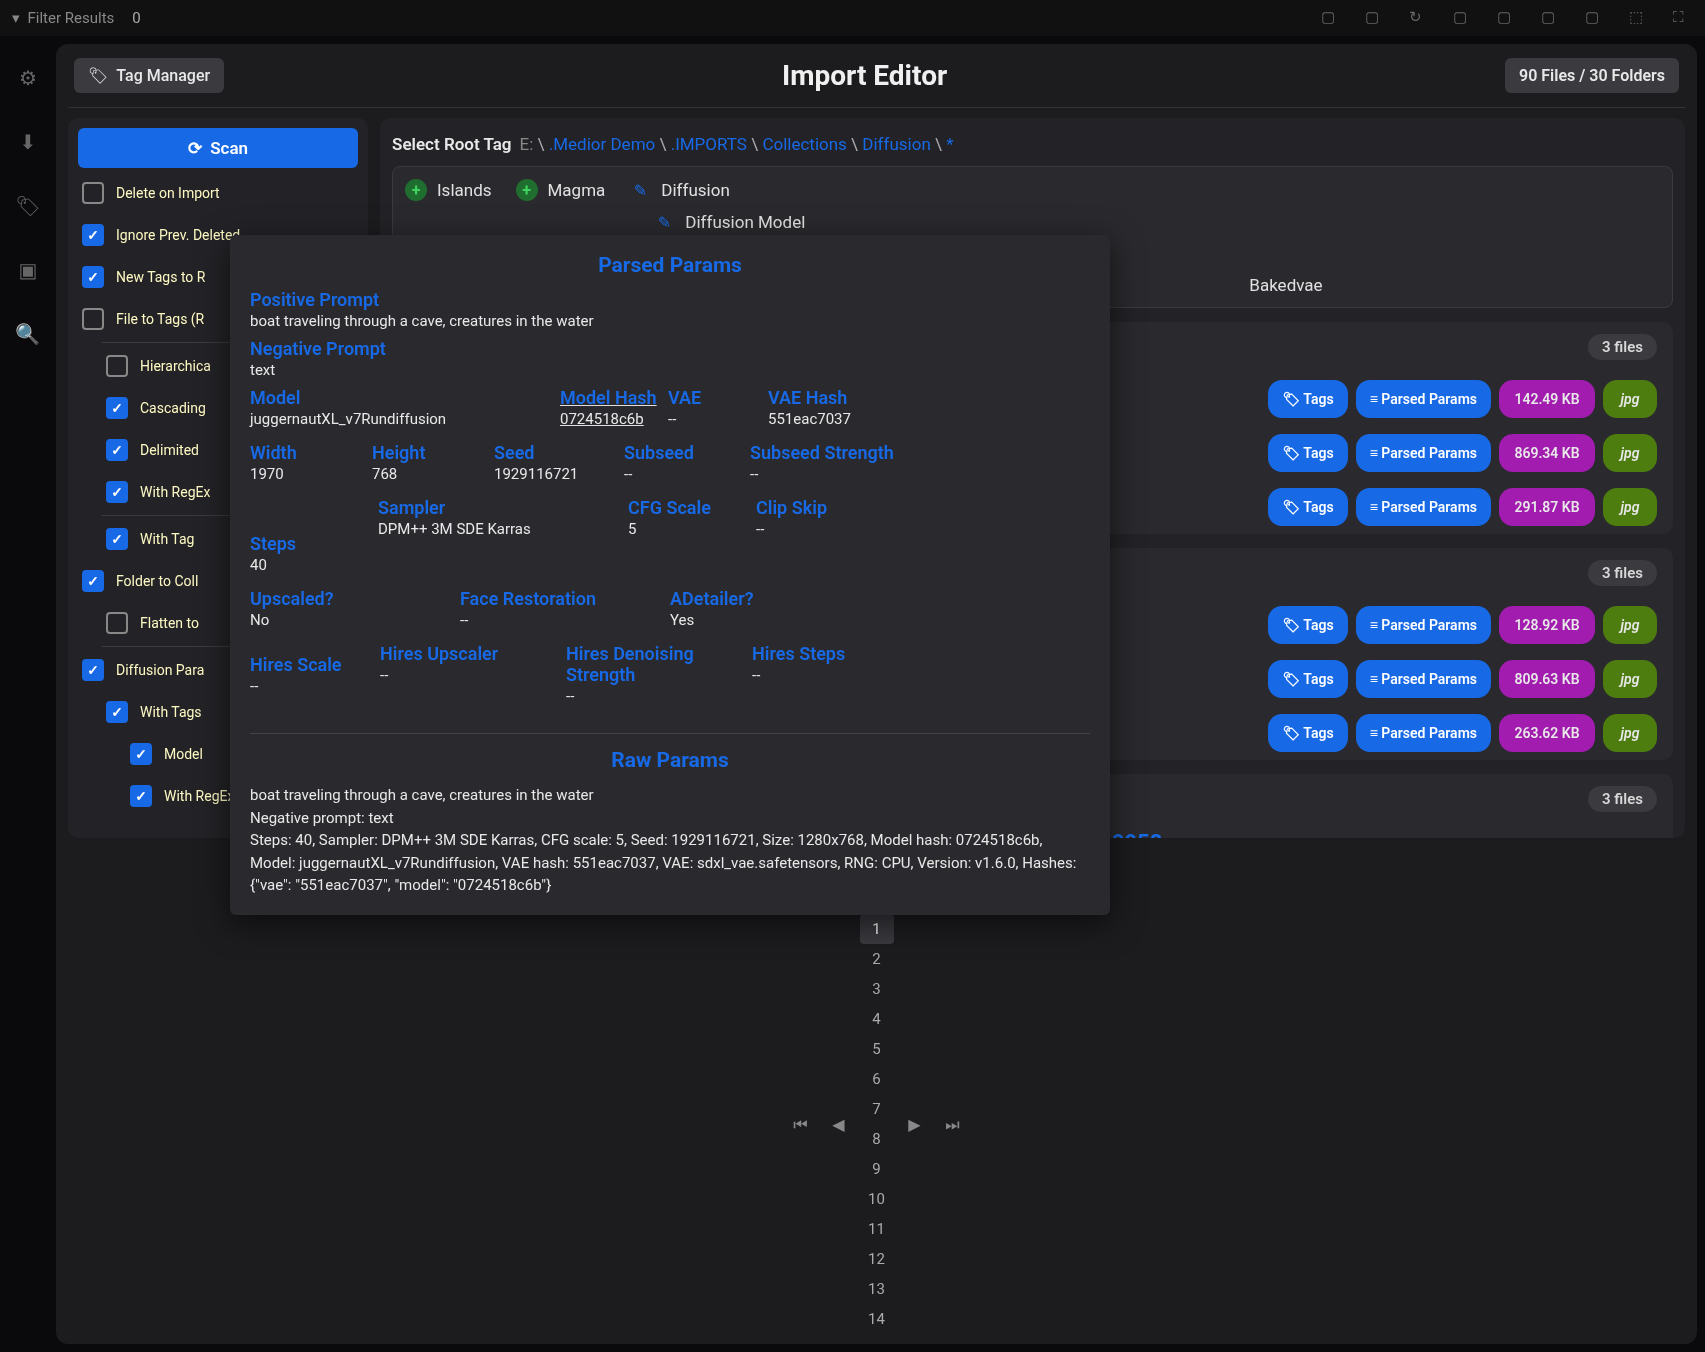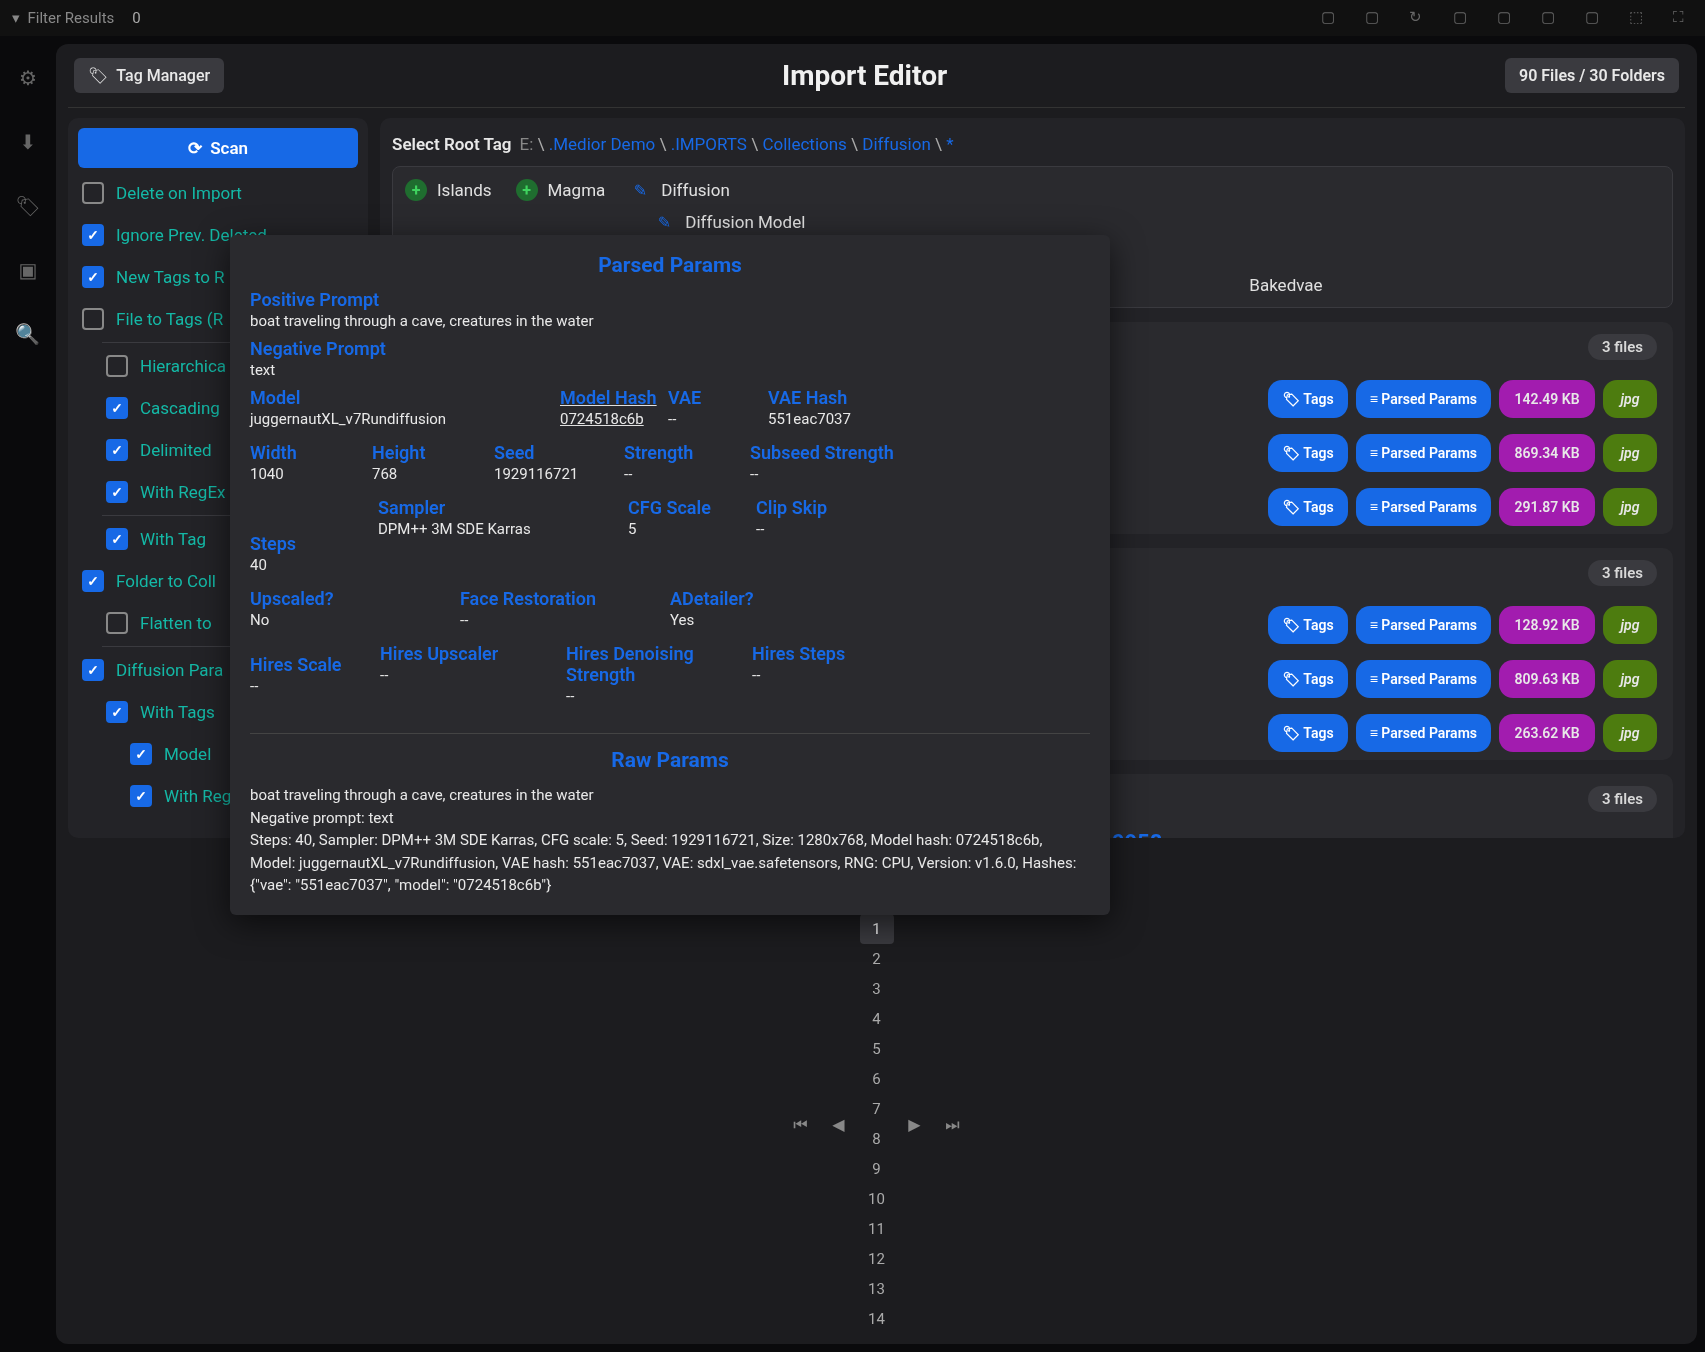--- a/index.html
+++ b/index.html
@@ -20,21 +20,21 @@
 .tag-manager-btn { background: #3a3a3f; border-radius: 6px; padding: 8px 14px; display: flex; align-items: center; gap: 8px; font-size: 16px; font-weight: 500; color: #e8e8e8; }
 .header-row h1 { flex: 1; text-align: center; font-size: 28px; font-weight: 700; color: #f0f0f0; }
 .summary-pill { background: #3a3a3f; border-radius: 6px; padding: 8px 14px; font-size: 16px; font-weight: 600; color: #e8e8e8; }
 
 .divider { height: 1px; background: #333; margin: 0 12px; }
 
 .body-row { flex: 1; display: flex; overflow: hidden; padding: 10px 12px; gap: 12px; }
 
 .sidebar { width: 300px; background: #232327; border-radius: 10px; padding: 10px; display: flex; flex-direction: column; gap: 4px; }
 .scan-btn { background: #1769e6; border-radius: 6px; padding: 10px; text-align: center; font-weight: 600; font-size: 17px; color: #fff; display: flex; align-items: center; justify-content: center; gap: 8px; }
-.check-row { display: flex; align-items: center; gap: 12px; padding: 10px 4px; font-size: 17px; color: #14b8a6; }
+.check-row { display: flex; align-items: center; gap: 12px; padding: 10px 4px; font-size: 14px; color: #fef9c3; }
 .check-row.indent1 { padding-left: 28px; }
 .check-row.indent2 { padding-left: 52px; }
 .checkbox { width: 22px; height: 22px; border-radius: 4px; border: 2px solid #888; flex-shrink: 0; display: flex; align-items: center; justify-content: center; }
 .checkbox.checked { background: #1769e6; border-color: #1769e6; }
 .checkbox.checked::after { content: "✓"; color: #fff; font-size: 14px; font-weight: bold; }
 .sep { height: 1px; background: #3a3a3f; margin: 2px 24px; }
 
 .content { flex: 1; background: #232327; border-radius: 10px; padding: 12px; overflow-y: auto; position: relative; }
 .root-tag-row { display: flex; align-items: center; gap: 8px; font-size: 17px; padding: 4px 0 12px 0; flex-wrap: wrap; }
 .root-tag-row .label { color: #e8e8e8; font-weight: 600; }
@@ -360,32 +360,32 @@
         <div class="value">--</div>
       </div>
       <div class="cell" style="width: 120px;">
         <div class="label">VAE Hash</div>
         <div class="value">551eac7037</div>
       </div>
     </div>
   <div class="grid" id="tt-row2">
       <div class="cell" style="width: 122px;">
         <div class="label">Width</div>
-        <div class="value">1040</div>
+        <div class="value">1970</div>
       </div>
       <div class="cell" style="width: 122px;">
         <div class="label">Height</div>
         <div class="value">768</div>
       </div>
       <div class="cell" style="width: 130px;">
         <div class="label">Seed</div>
         <div class="value">1929116721</div>
       </div>
       <div class="cell" style="width: 126px;">
-        <div class="label">Strength</div>
+        <div class="label">Subseed</div>
         <div class="value">--</div>
       </div>
       <div class="cell" style="width: 150px;">
         <div class="label">Subseed Strength</div>
         <div class="value">--</div>
       </div>
     </div>
   <div class="grid" id="tt-row3">
       <div class="cell" style="width: 128px; margin-top: 36px;">
         <div class="label">Steps</div>

